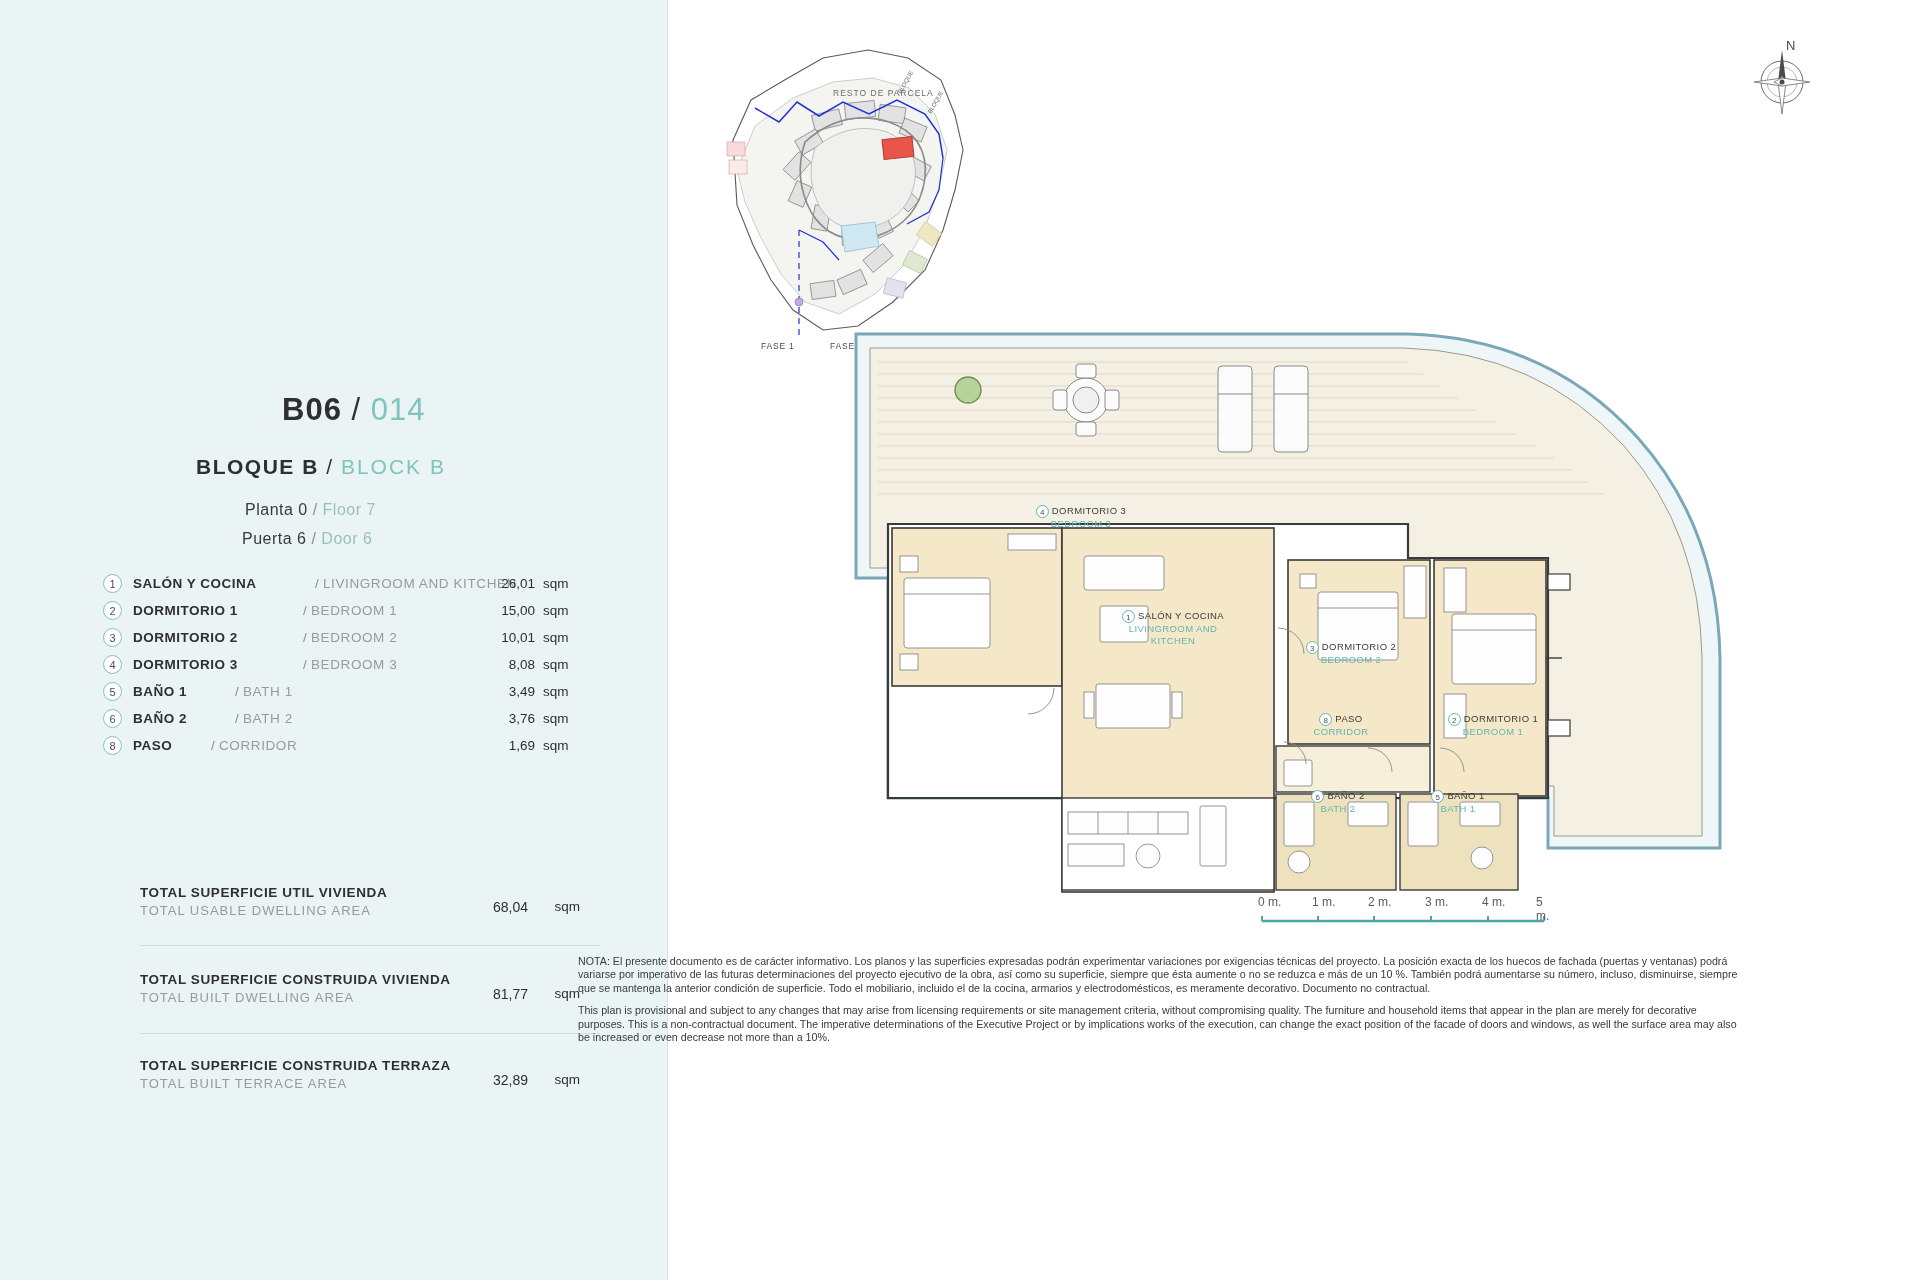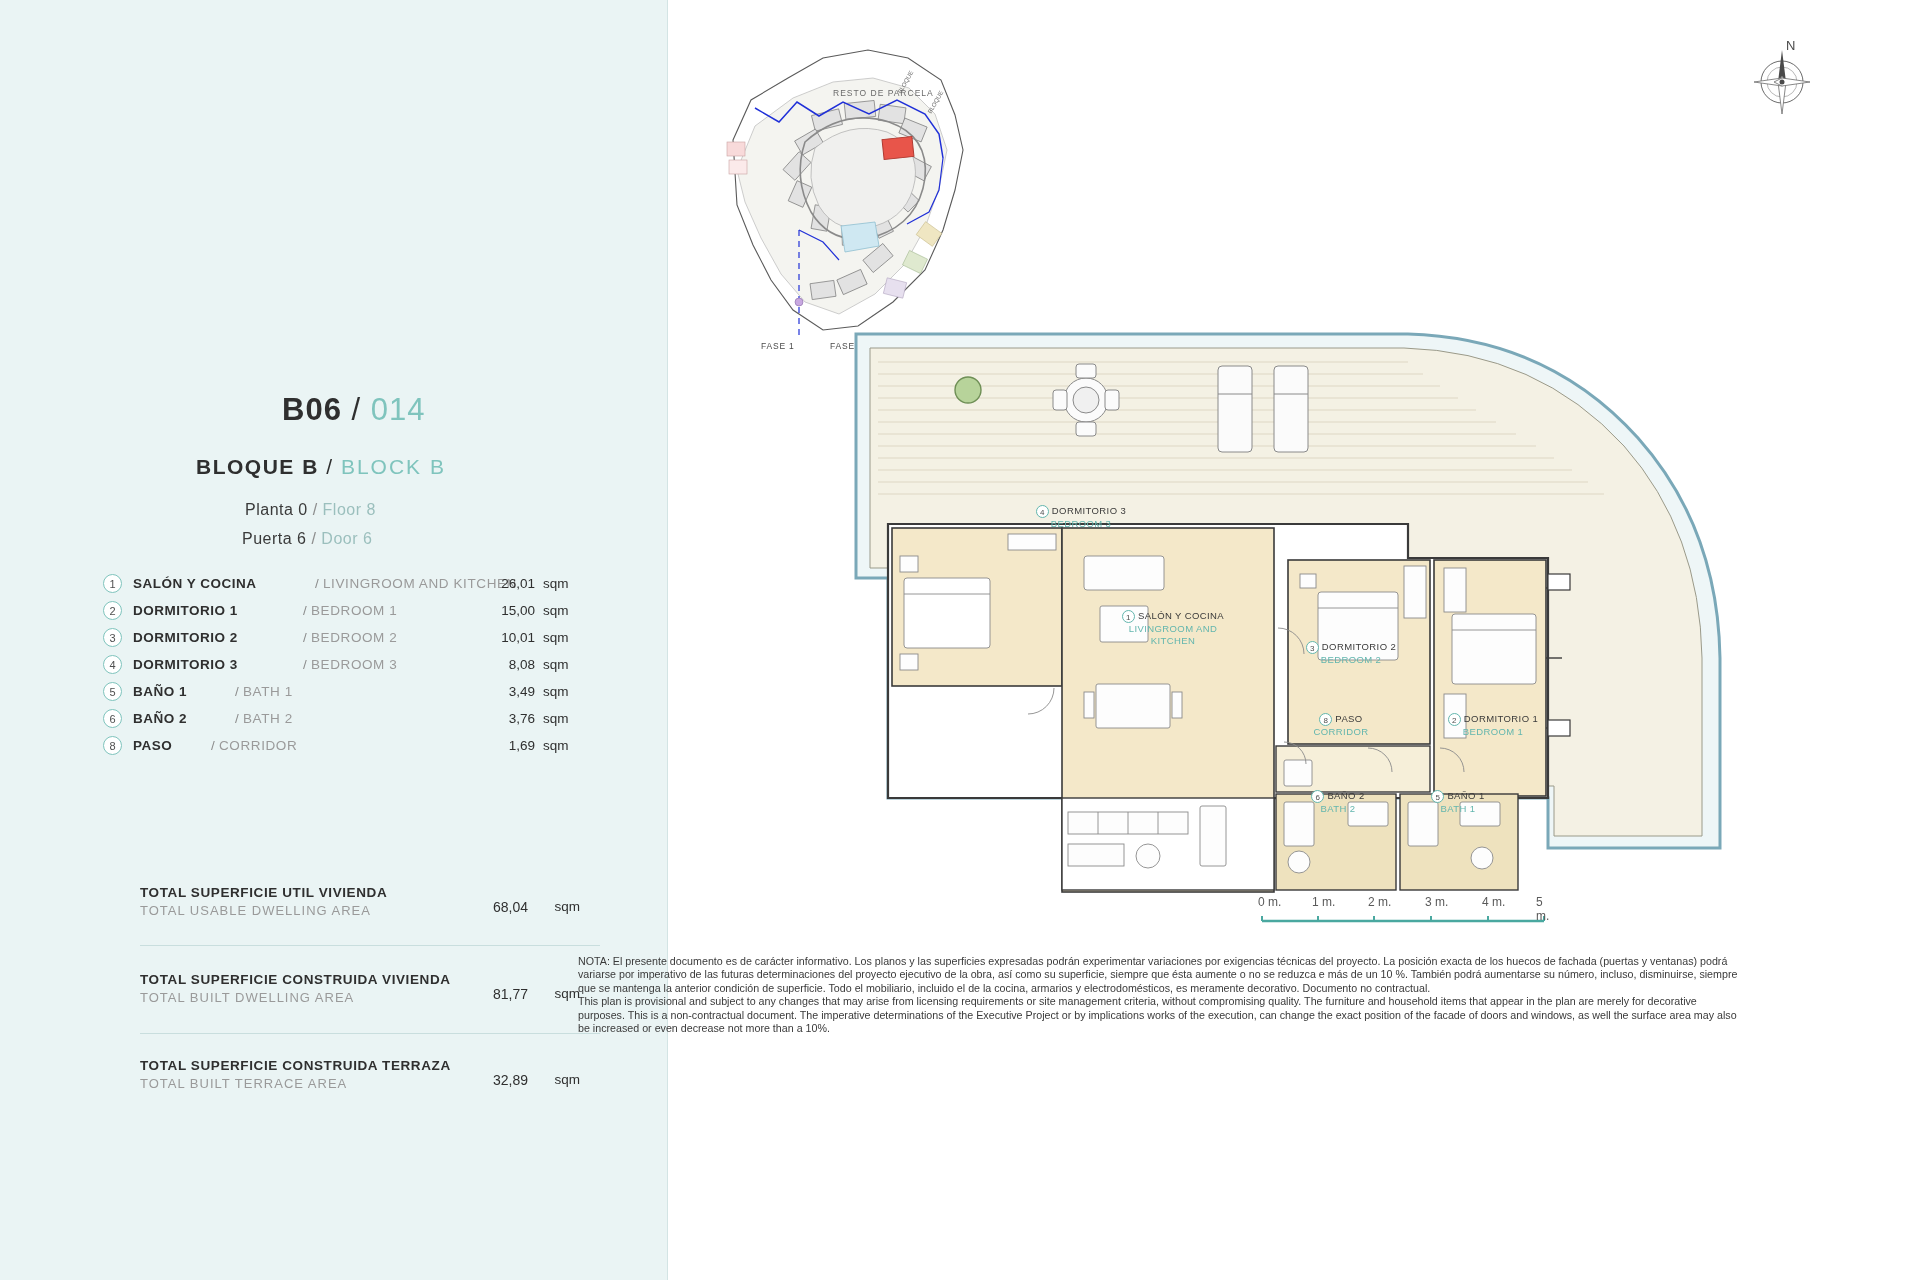--- a/index.html
+++ b/index.html
@@ -267,21 +267,21 @@
   
   #notes {
     position: absolute;
     left: -90px;
     top: 955px;
     width: 1160px;
     font-size: 10.7px;
     line-height: 13.4px;
     color: #3a3a3a;
   }
-  #notes .para { }
+  #notes .para { margin-bottom: 9px; }
   #notes .para:last-child { margin-bottom: 6px; }
 </style>
 </head>
 <body>
 
 <div id="left-panel">
 
   <div id="unit-title">
     <span class="code">B06</span>
     <span class="sep">/</span>
@@ -290,21 +290,21 @@
 
   <div id="block-line">
     <span class="es">BLOQUE  B</span>
     <span class="slash">/</span>
     <span class="en">BLOCK  B</span>
   </div>
 
   <div class="fd-row" id="floor-row">
     <span class="es">Planta 0</span>
     <span class="slash">/</span>
-    <span class="en">Floor   8</span>
+    <span class="en">Floor   7</span>
   </div>
 
   <div class="fd-row" id="door-row">
     <span class="es">Puerta 6</span>
     <span class="slash">/</span>
     <span class="en">Door   6</span>
   </div>
 
   <div id="room-list">
       <div class="room-row">

